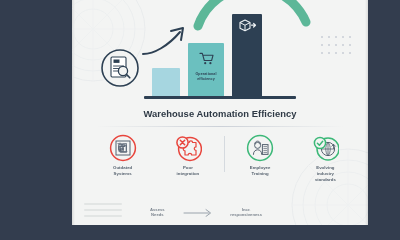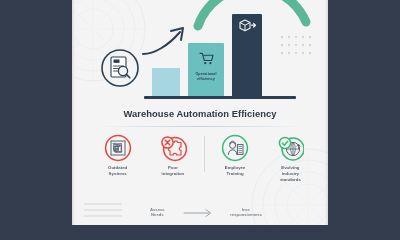--- a/index.html
+++ b/index.html
@@ -6,21 +6,21 @@
   body{
     width:400px;height:225px;overflow:hidden;
     background:#333d4e;
     font-family:"Liberation Sans",sans-serif;
     position:relative;
   }
   #slide{position:absolute;inset:0;background:#333d4e;}
 
   
   #panel{
-    position:absolute;left:72px;top:0;width:256px;height:225px;
+    position:absolute;left:72px;top:0;width:296px;height:225px;
     background:#f3f4f3;overflow:hidden;
   }
   #panel:before{
     content:"";position:absolute;left:0;top:0;width:3px;height:100%;
     background:linear-gradient(to right,rgba(0,0,0,.10),rgba(0,0,0,0));
   }
   #panel:after{
     content:"";position:absolute;right:0;top:0;width:3px;height:100%;
     background:linear-gradient(to left,rgba(0,0,0,.10),rgba(0,0,0,0));
   }

